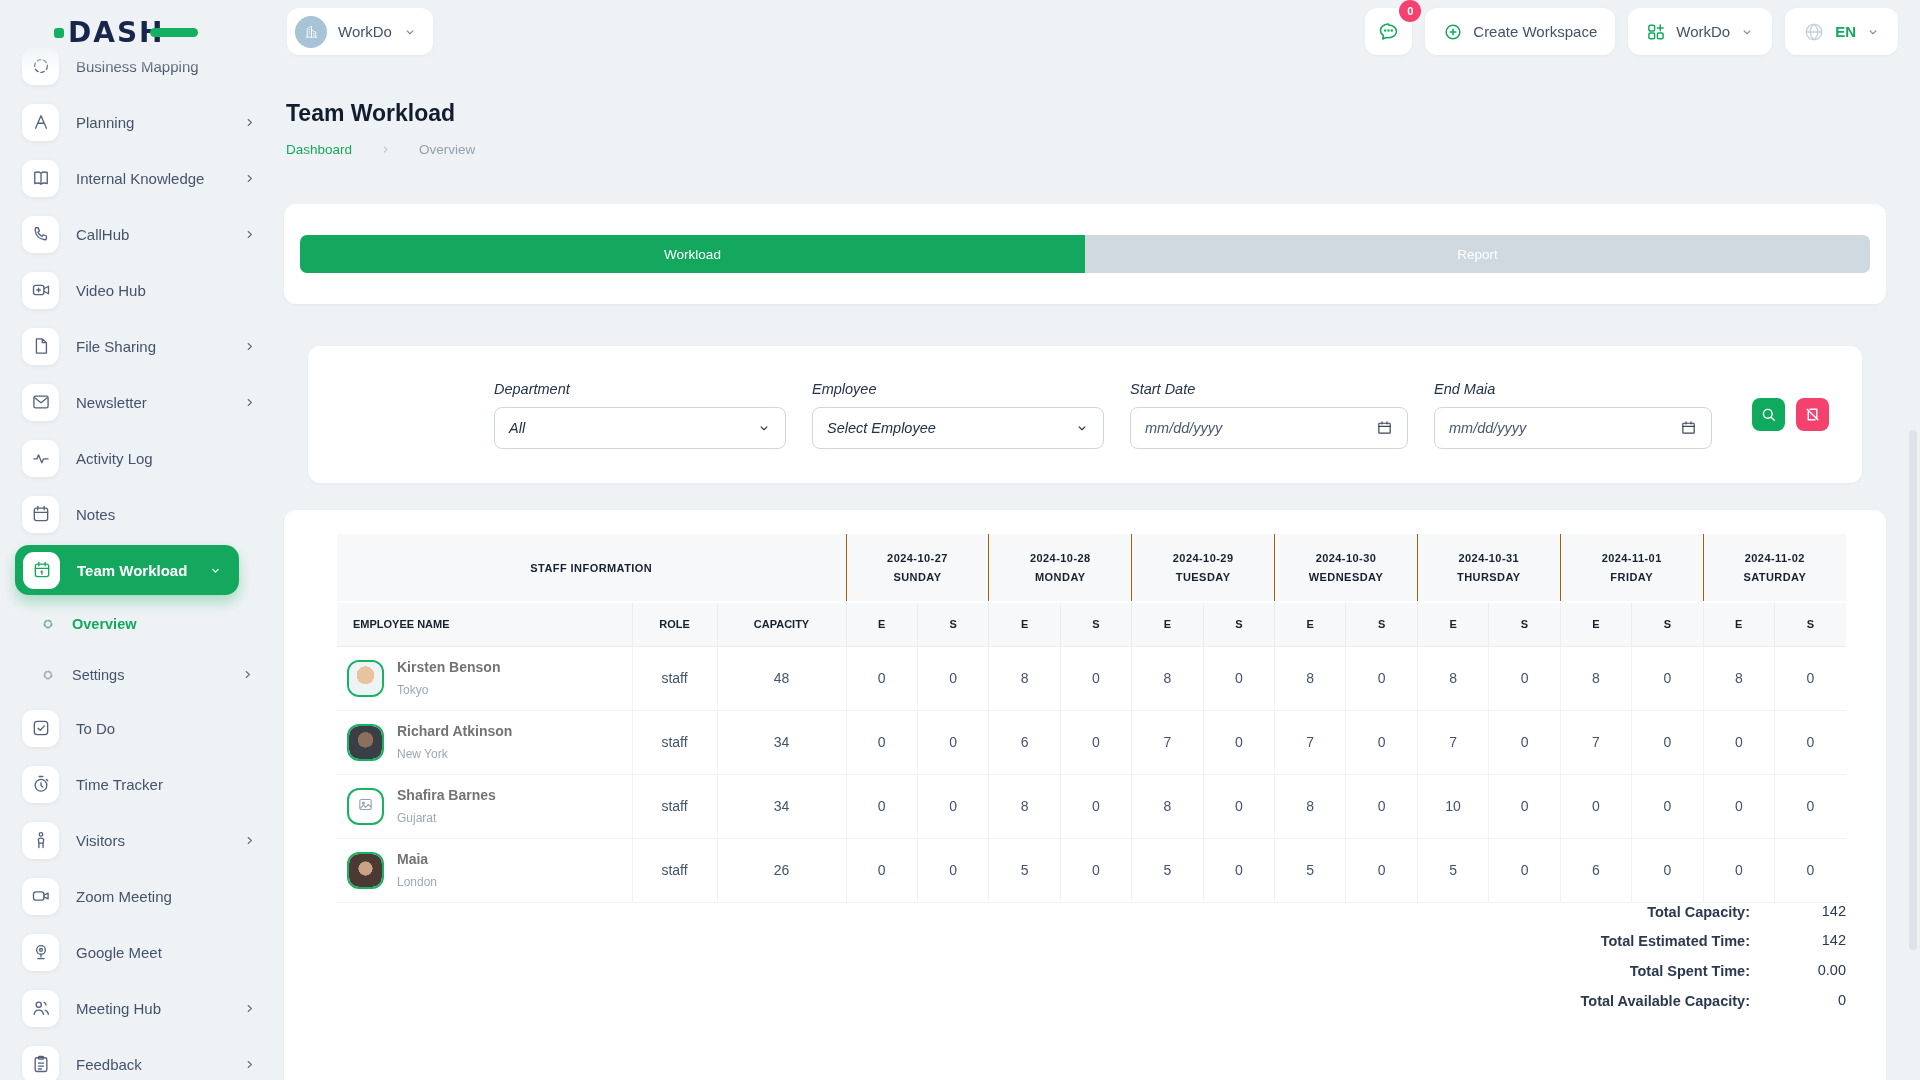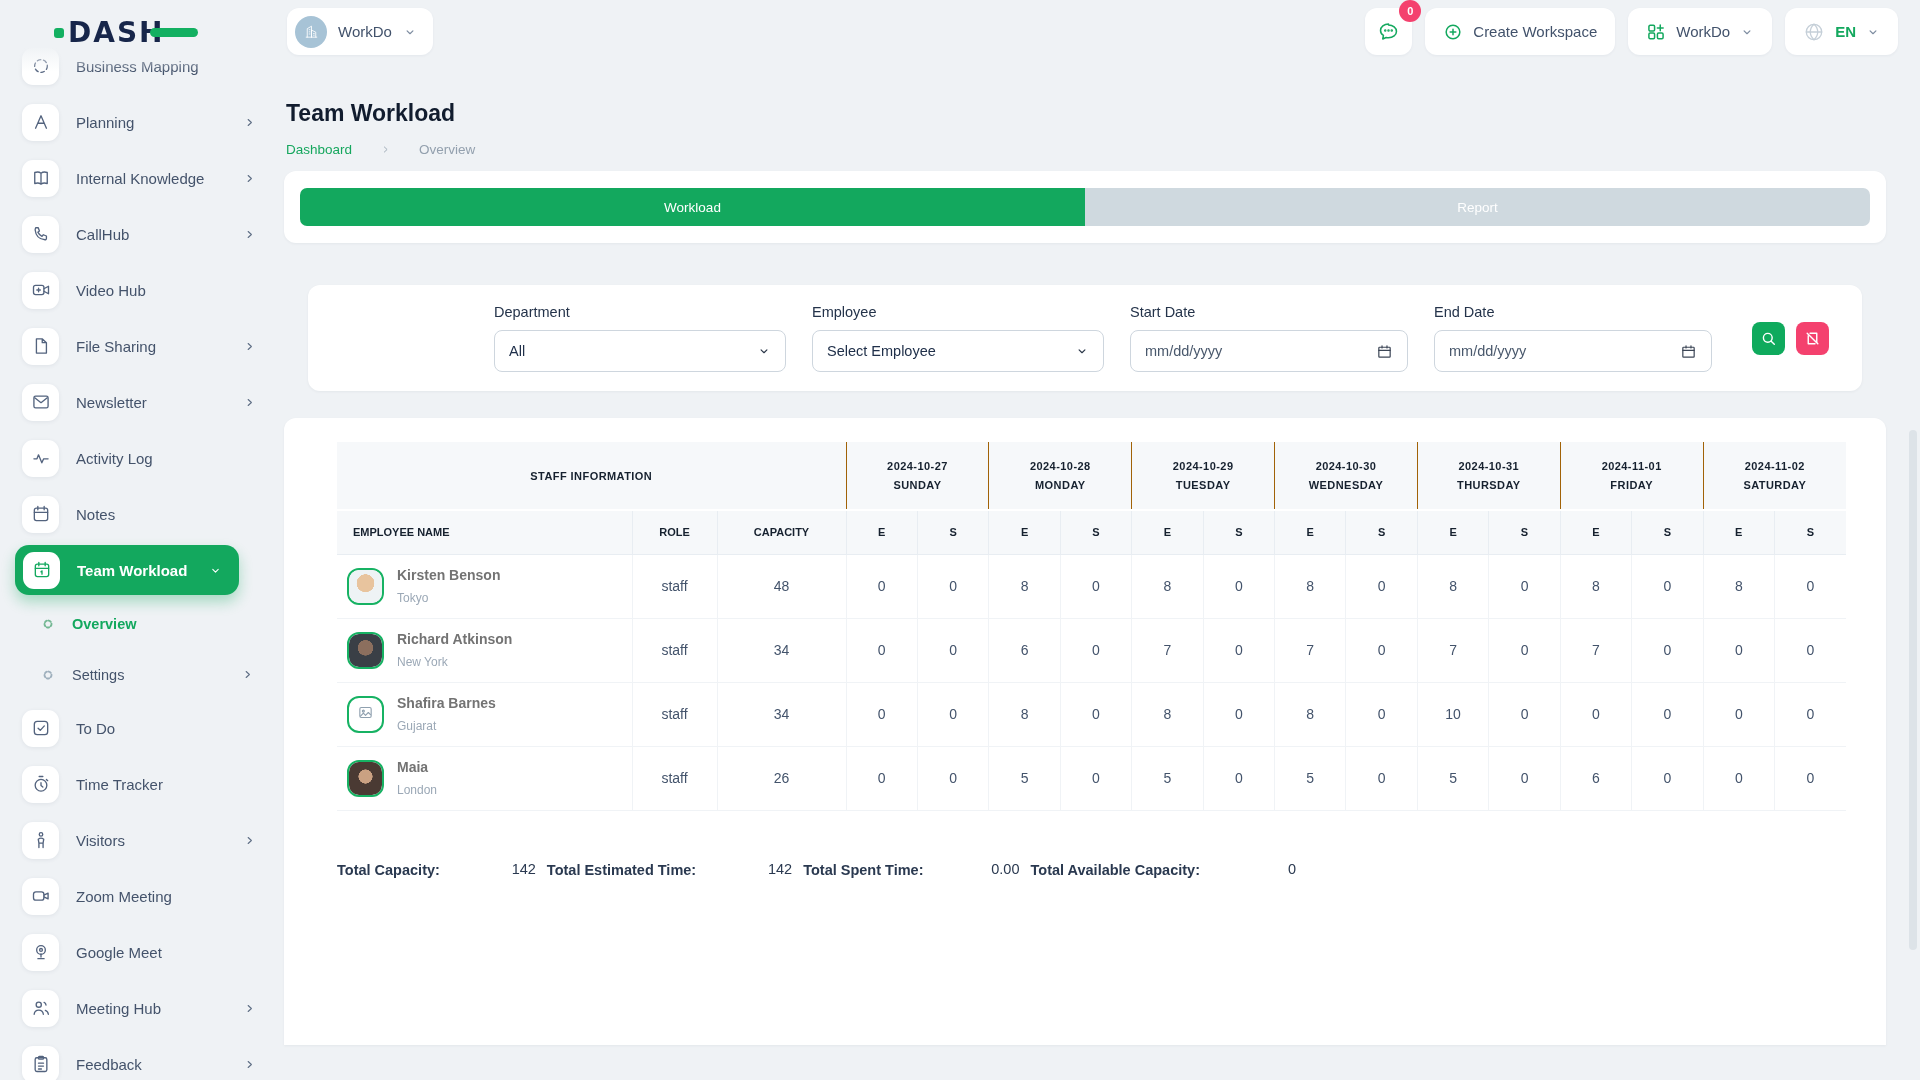--- a/index.html
+++ b/index.html
@@ -62,27 +62,27 @@
 
   
   .main { position:absolute; left:284px; top:60px; right:34px; }
   .page-title { font-size:23px; font-weight:700; color:#111c2e; margin:40px 0 0 2px; }
   .breadcrumb { margin:15px 0 0 2px; display:flex; align-items:center; gap:28px; font-size:13.5px; }
   .bc-link { color:#16a75e; cursor:pointer; }
   .bc-sep { color:#9aa7b4; display:flex; } .bc-sep svg { width:11px; height:11px; stroke-width:2; }
   .bc-current { color:#93a0ae; }
 
   .card { background:#fff; border-radius:12px; box-shadow:0 1px 3px rgba(20,30,50,.05); }
-  .tab-card { margin-top:14px; padding:17px 16px; }
+  .tab-card { margin-top:47px; padding:31px 16px; }
   .tab-bar { display:flex; height:38px; border-radius:7px; overflow:hidden; }
   .tab { flex:1; display:flex; align-items:center; justify-content:center; font-size:13.5px; color:#fff; cursor:pointer; }
   .tab.active { background:#13a85e; }
   .tab.inactive { background:#cfd9df; }
 
-  .filter-card { margin:42px 24px 0; height:106px; display:flex; align-items:center; gap:26px; padding-left:186px; }
+  .filter-card { margin:42px 24px 0; height:137px; display:flex; align-items:center; gap:26px; padding-left:186px;font-style:italic; }
   .fgroup { display:flex; flex-direction:column; gap:10px; }
   .flabel { font-size:14.5px; color:#24334a; font-weight:500; }
   .fake-select, .fake-date { height:42px; border:1px solid #ced6de; border-radius:8px; background:#fff;
     display:flex; align-items:center; justify-content:space-between; padding:0 14px; font-size:14.5px; color:#20304a; cursor:pointer; }
   .fake-select { width:292px; }
   .fake-date { width:278px; color:#49586c; }
   .sel-chev { color:#2a3648; display:flex; } .sel-chev svg { width:14px; height:14px; stroke-width:2; }
   .cal-ic { color:#3c4656; display:flex; } .cal-ic svg { width:17px; height:17px; stroke-width:1.7; }
   .filter-btns { height:42px; display:flex; align-items:center; gap:11px; margin-left:14px; }
   .btn-sq { width:33px; height:33px; border-radius:8px; display:flex; align-items:center; justify-content:center; color:#fff; cursor:pointer; }
@@ -107,21 +107,21 @@
     display:flex; align-items:center; justify-content:center; background:#fff; }
   .avatar .inner { width:100%; height:100%; border-radius:9px; }
   .av0 .inner { background:radial-gradient(circle at 50% 40%, #e8c49e 0 34%, #eef3f5 35%); }
   .av1 .inner { background:radial-gradient(circle at 50% 42%, #8c6f5e 0 30%, #3a3f46 31%); }
   .av3 .inner { background:radial-gradient(circle at 50% 44%, #caa182 0 28%, #4a3a33 29%); }
   .avatar.broken { color:#8fa0af; }
   .avatar.broken svg { width:17px; height:17px; }
   .emp-name { font-size:14px; font-weight:600; color:#737373; }
   .emp-loc { font-size:12px; color:#9ba8b6; margin-top:8px; }
 
-  .totals { margin-top:50px; display:flex; flex-direction:row; gap:11px; align-items:flex-end; }
+  .totals { display:flex; flex-direction:column; gap:11px; align-items:flex-end; }
   .total-row { display:flex; align-items:flex-start; }
   .t-label { font-weight:700; color:#2a3950; font-size:14.5px; text-align:right; max-width:172px; line-height:1.3; }
   .t-val { width:96px; text-align:right; font-size:14.5px; color:#2a3950; }
 
   .scroll-thumb { position:absolute; right:3px; top:430px; width:8px; height:520px; background:#dde3e8; border-radius:4px; }
 </style>
 </head>
 <body>
 
 <div class="logo">
@@ -461,21 +461,21 @@
         <span>mm/dd/yyyy</span>
         <span class="cal-ic">
             <svg viewBox="0 0 24 24">
               <rect x="4" y="6" width="16" height="14" rx="1"></rect>
               <path d="M4 10.5h16M8.5 4v3M15.5 4v3"></path>
             </svg>
           </span>
       </div>
     </div>
     <div class="fgroup">
-      <div class="flabel">End Date</div>
+      <div class="flabel">End Maia</div>
       <div class="fake-date">
         <span>mm/dd/yyyy</span>
         <span class="cal-ic">
             <svg viewBox="0 0 24 24">
               <rect x="4" y="6" width="16" height="14" rx="1"></rect>
               <path d="M4 10.5h16M8.5 4v3M15.5 4v3"></path>
             </svg>
           </span>
       </div>
     </div>

